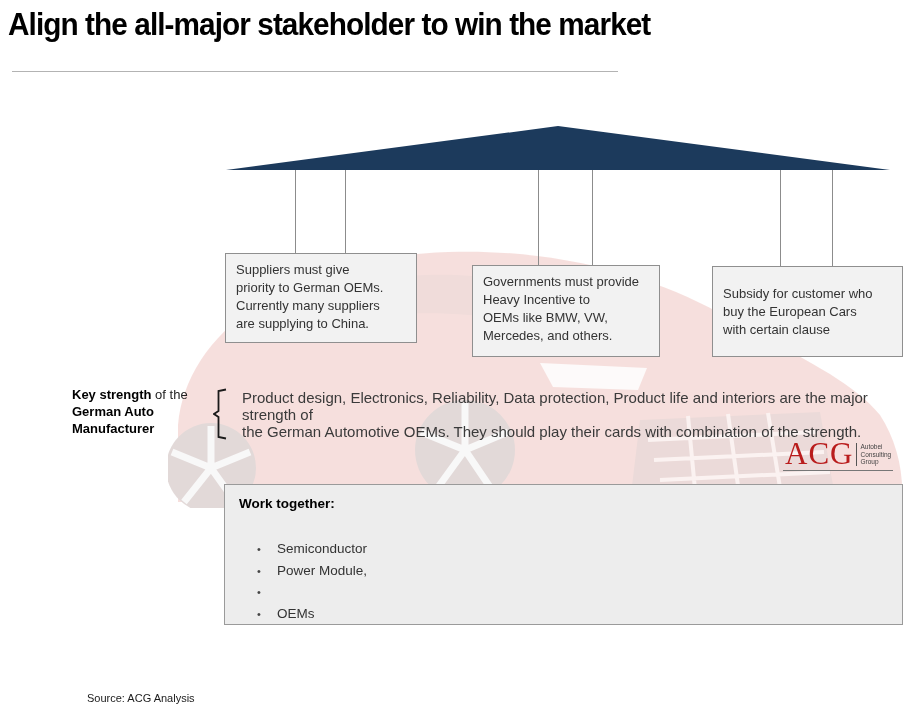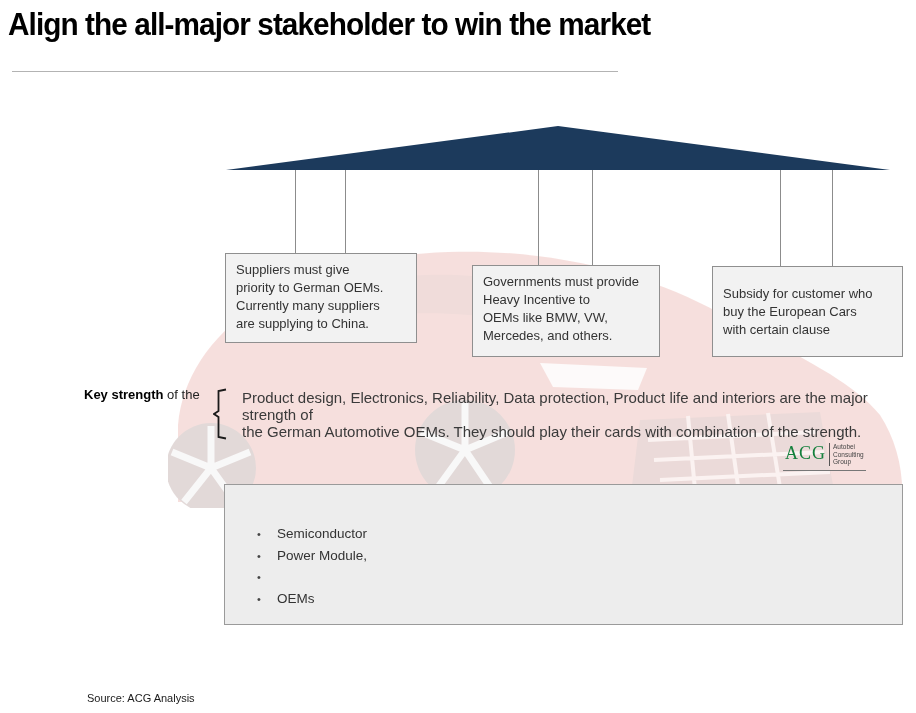--- a/index.html
+++ b/index.html
@@ -41,21 +41,21 @@
     white-space:pre-line;
     z-index:3;
   }
   .pillar.centered { display:flex; align-items:center; }
   #pillar-0 { left:225px; top:253px; width:192px; height:90px; }
   #pillar-1 { left:472px; top:265px; width:188px; height:92px; }
   #pillar-2 { left:712px; top:266px; width:191px; height:91px; }
 
   
   .key-strength {
-    left:84px; top:386px; width:158px;
+    left:72px; top:386px; width:158px;
     font-size:13px; line-height:17px; color:#222;
     z-index:3;
   }
   .key-strength b { color:#000; }
   .ks-rest { font-weight:700; white-space:pre-line; color:#000; }
 
   .bracket-svg { left:213px; top:388px; width:16px; height:52px; z-index:3; }
 
   .strength-paragraph {
     left:242px; top:389px; width:682px;
@@ -67,21 +67,21 @@
   
   .acg-logo {
     left:783px; top:440px;
     display:flex; align-items:flex-start;
     border-bottom:1px solid #777;
     padding:0 2px 3px 2px;
     z-index:3;
   }
   .acg-acronym {
     font-family:"Liberation Serif", serif;
-    font-size:18px; line-height:27px; color:#15803d; letter-spacing:1px;
+    font-size:31px; line-height:27px; color:#b91c1c; letter-spacing:1px;
   }
   .acg-lines {
     border-left:1px solid #555;
     margin-left:3px; padding-left:3px; margin-top:3px;
     display:flex; flex-direction:column;
     font-size:6.5px; line-height:7.5px; color:#444;
   }
 
   
   .work-box {
@@ -151,39 +151,42 @@
 <div class="abs pillar" id="pillar-1">Governments must provide
 Heavy Incentive to
 OEMs like BMW, VW,
 Mercedes, and others.</div>
 <div class="abs pillar centered" id="pillar-2"><span style="white-space:pre-line;">Subsidy for customer who
 buy the European Cars
 with certain clause</span></div>
 
 <div class="abs key-strength">
   <b>Key strength</b><span> of the</span>
+  <div class="ks-rest">German Auto
+Manufacturer</div>
 </div>
 
 <svg class="abs bracket-svg" viewBox="0 0 16 52" aria-hidden="true">
   <path d="M13,1.5 L5.5,3 L5.5,23 L1,26 L5.5,29 L5.5,49 L13,50.5" fill="none" stroke="#1a1a1a" stroke-width="1.8"></path>
 </svg>
 
 <div class="abs strength-paragraph">Product design, Electronics, Reliability, Data protection, Product life and interiors are the major strength of
 the German Automotive OEMs. They should play their cards with combination of the strength.</div>
 
 <div class="abs acg-logo">
   <span class="acg-acronym">ACG</span>
   <span class="acg-lines">
     <span>Autobei</span>
     <span>Consulting</span>
     <span>Group</span>
   </span>
 </div>
 
 <div class="abs work-box">
+  <div class="work-heading">Work together:</div>
   <ul class="work-list">
     <li>
         <span class="blt">•</span>
         <span>Semiconductor</span>
       </li>
     <li>
         <span class="blt">•</span>
         <span>Power Module,</span>
       </li>
     <li>

